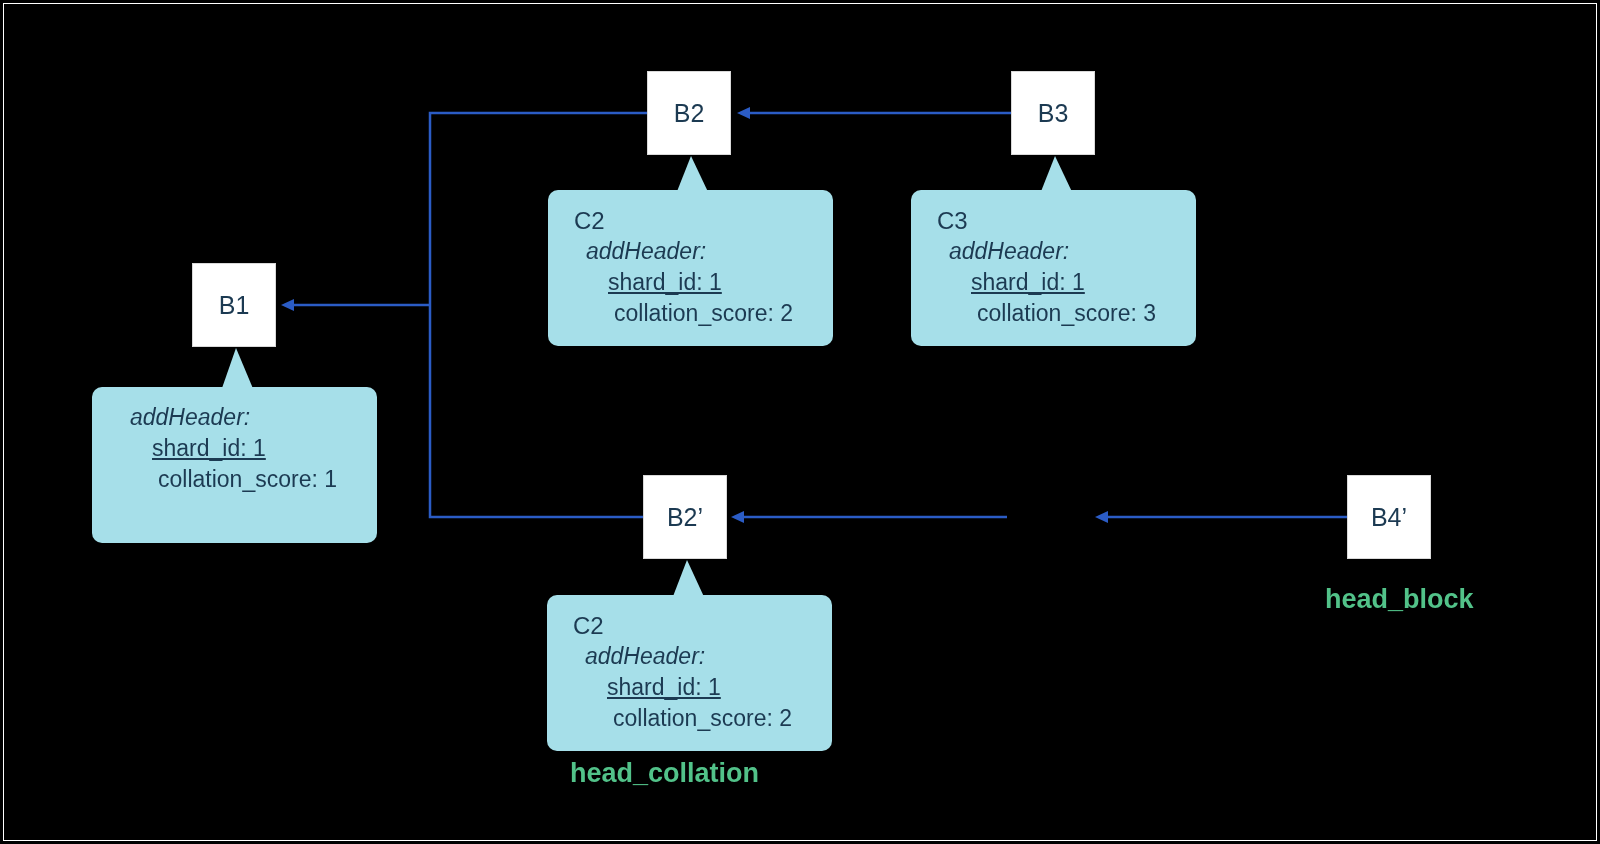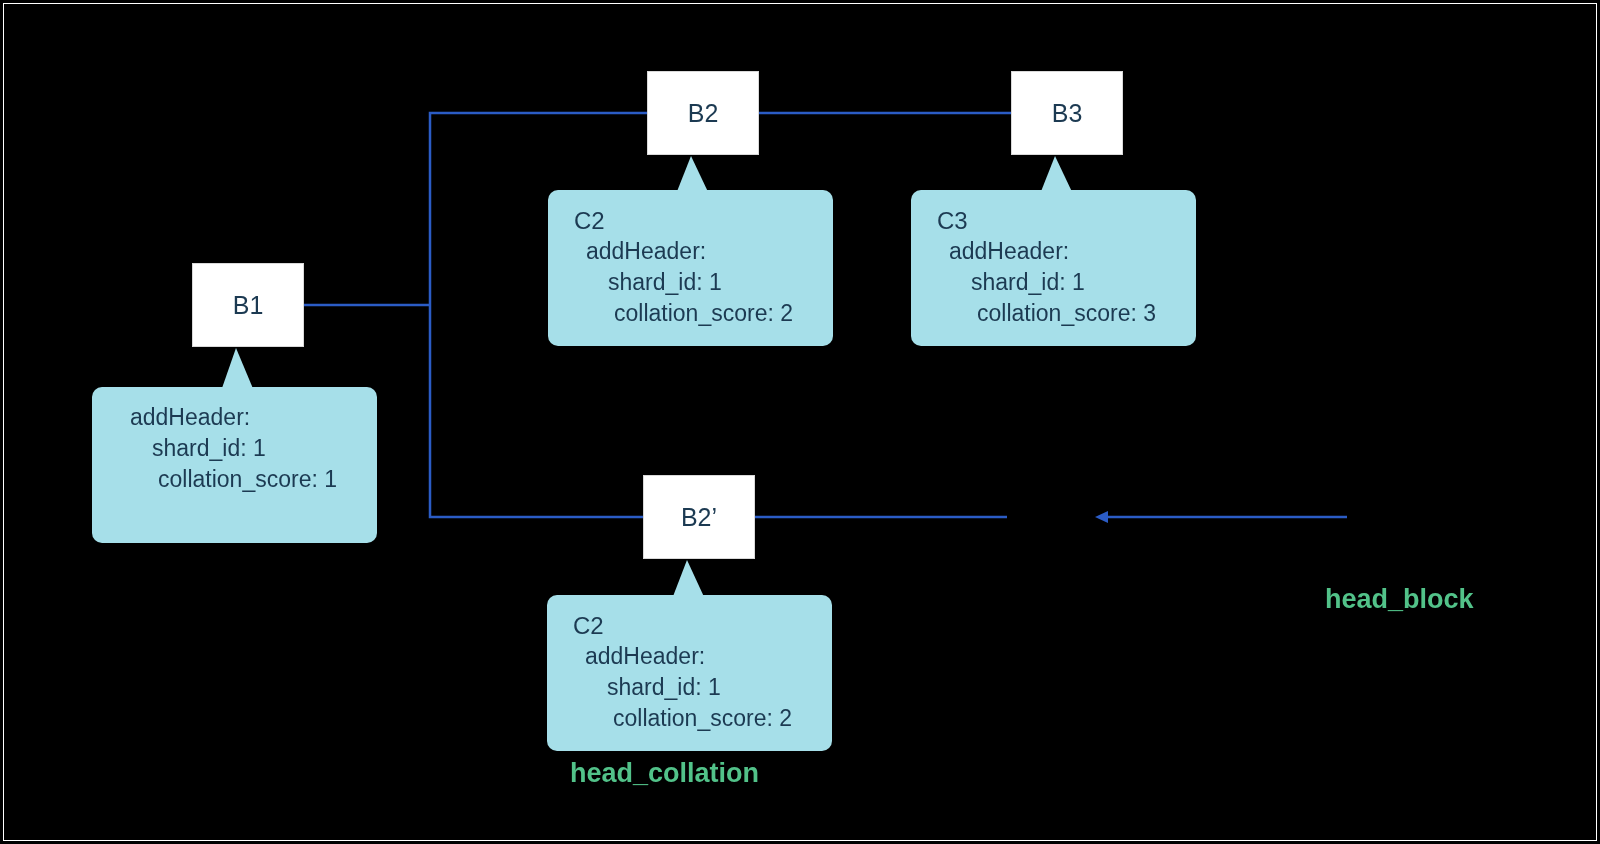--- a/index.html
+++ b/index.html
@@ -36,21 +36,21 @@
     position: absolute;
     left: 0; top: 0;
     z-index: 1;
   }
   .edge   { stroke: var(--arrow); stroke-width: 2.5; fill: none; }
   .head   { fill: var(--arrow); stroke: none; }
   .pointer{ fill: var(--cyan); stroke: none; }
 
   .block {
     position: absolute;
-    width: 112px;
+    width: 84px;
     height: 84px;
     background: var(--block-bg);
     border: 1px solid var(--block-border);
     display: flex;
     align-items: center;
     justify-content: center;
     color: var(--ink);
     font-size: 25px;
     z-index: 3;
   }
@@ -60,22 +60,22 @@
     width: 285px;
     height: 156px;
     background: var(--cyan);
     border-radius: 10px;
     padding: 15px 14px 0 26px;
     color: var(--ink);
     z-index: 2;
   }
   .co-title { font-weight: normal; font-size: 24px; line-height: 31px; }
   .co-line  { font-size: 23px; line-height: 31px; white-space: nowrap; }
-  .i1 { padding-left: 12px; }
-  .i2 { padding-left: 34px; }
+  .i1 { padding-left: 12px; font-style: italic; }
+  .i2 { padding-left: 34px; text-decoration: underline; }
   .i3 { padding-left: 40px; }
 
   .green-label {
     position: absolute;
     color: var(--green);
     font-weight: bold;
     font-size: 27px;
     white-space: nowrap;
     z-index: 3;
   }
@@ -114,20 +114,23 @@
   </div>
   <div class="block" style="left:1011px;top:71px">
     <span>B3</span>
   </div>
   <div class="block" style="left:192px;top:263px">
     <span>B1</span>
   </div>
   <div class="block" style="left:643px;top:475px">
     <span>B2’</span>
   </div>
+  <div class="block" style="left:1347px;top:475px">
+    <span>B4’</span>
+  </div>
 
   <div class="callout" style="left:548px;top:190px">
     <div class="co-title">C2</div>
     <div class="co-line i1">addHeader:</div>
     <div class="co-line i2">shard_id: 1</div>
     <div class="co-line i3">collation_score: 2</div>
   </div>
 
   <div class="callout" style="left:911px;top:190px">
     <div class="co-title">C3</div>

